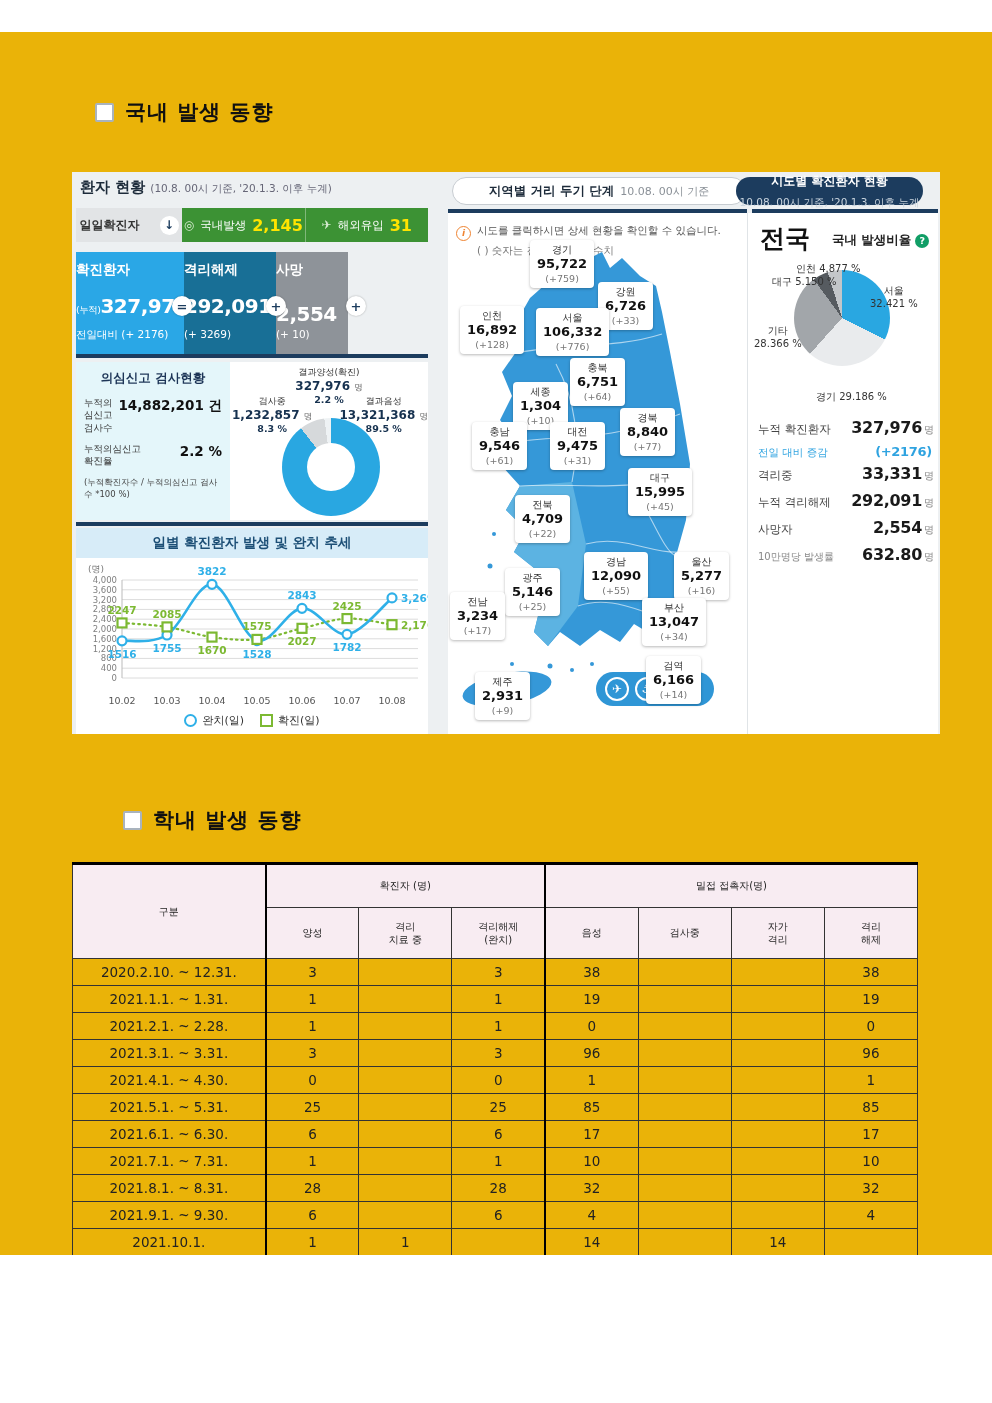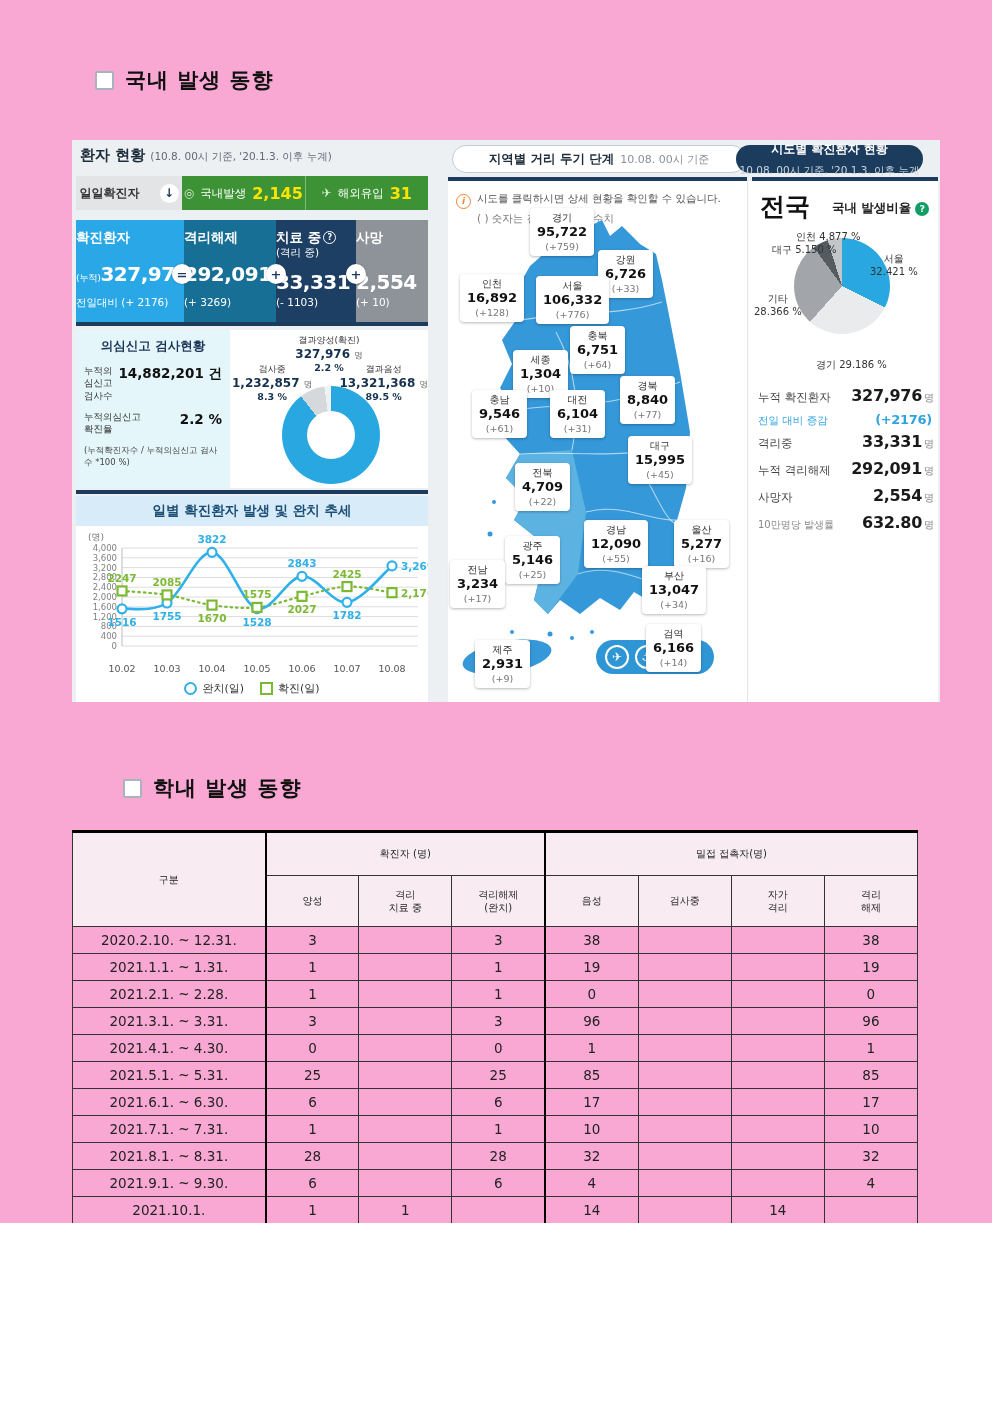--- a/index.html
+++ b/index.html
@@ -1,17 +1,17 @@
 <!DOCTYPE html>
 <html><head>
 <meta charset="utf-8">
 <style>
   html,body{margin:0;padding:0;background:#fff;}
   body{font-family:"DejaVu Sans","Liberation Sans",sans-serif;}
-  .page{position:relative;width:992px;height:1223px;background:#f9a8d4;overflow:hidden;}
+  .page{position:relative;width:992px;height:1223px;background:#eab308;overflow:hidden;margin-top:32px;}
 
   
   .sec-title{position:absolute;display:flex;align-items:center;gap:11px;}
   .sec-title h2{margin:0;font-size:21px;font-weight:bold;color:#111;letter-spacing:1px;}
   .chk{width:15px;height:15px;border:2px solid #a9b3bd;background:#fff;border-radius:2px;}
 
   
   .wrap{position:absolute;left:72px;top:140px;width:868px;height:562px;background:#edf0f2;}
 
   
@@ -163,26 +163,20 @@
     <div class="stats-row">
       <div class="sbox sbox1">
         <div class="slabel">확진환자</div>
         <div class="snum"><span class="sprefix">(누적)</span><span>327,976</span></div>
         <div class="sdelta">전일대비 (+ 2176)</div>
       </div>
       <div class="sbox sbox2">
         <div class="slabel">격리해제</div>
         <div class="snum">292,091</div>
         <div class="sdelta">(+ 3269)</div>
-      </div>
-      <div class="sbox sbox3">
-        <div class="slabel"><span>치료 중</span><span class="qm">?</span></div>
-        <div class="ssub">(격리 중)</div>
-        <div class="snum">33,331</div>
-        <div class="sdelta">(- 1103)</div>
       </div>
       <div class="sbox sbox4">
         <div class="slabel">사망</div>
         <div class="snum">2,554</div>
         <div class="sdelta">(+ 10)</div>
       </div>
     </div>
     <div class="op" style="left:100px;">=</div>
     <div class="op" style="left:194px;">+</div>
     <div class="op" style="left:274px;">+</div>
@@ -385,21 +379,21 @@
           <span class="rval">8,840</span>
           <span class="rdelta">(+77)</span>
         </div>
         <div class="rcard" style="left: 400px; top: 250px;">
           <span class="rname">충남</span>
           <span class="rval">9,546</span>
           <span class="rdelta">(+61)</span>
         </div>
         <div class="rcard" style="left: 478px; top: 250px;">
           <span class="rname">대전</span>
-          <span class="rval">6,104</span>
+          <span class="rval">9,475</span>
           <span class="rdelta">(+31)</span>
         </div>
         <div class="rcard" style="left: 556px; top: 296px;">
           <span class="rname">대구</span>
           <span class="rval">15,995</span>
           <span class="rdelta">(+45)</span>
         </div>
         <div class="rcard" style="left: 443px; top: 323px;">
           <span class="rname">전북</span>
           <span class="rval">4,709</span>

